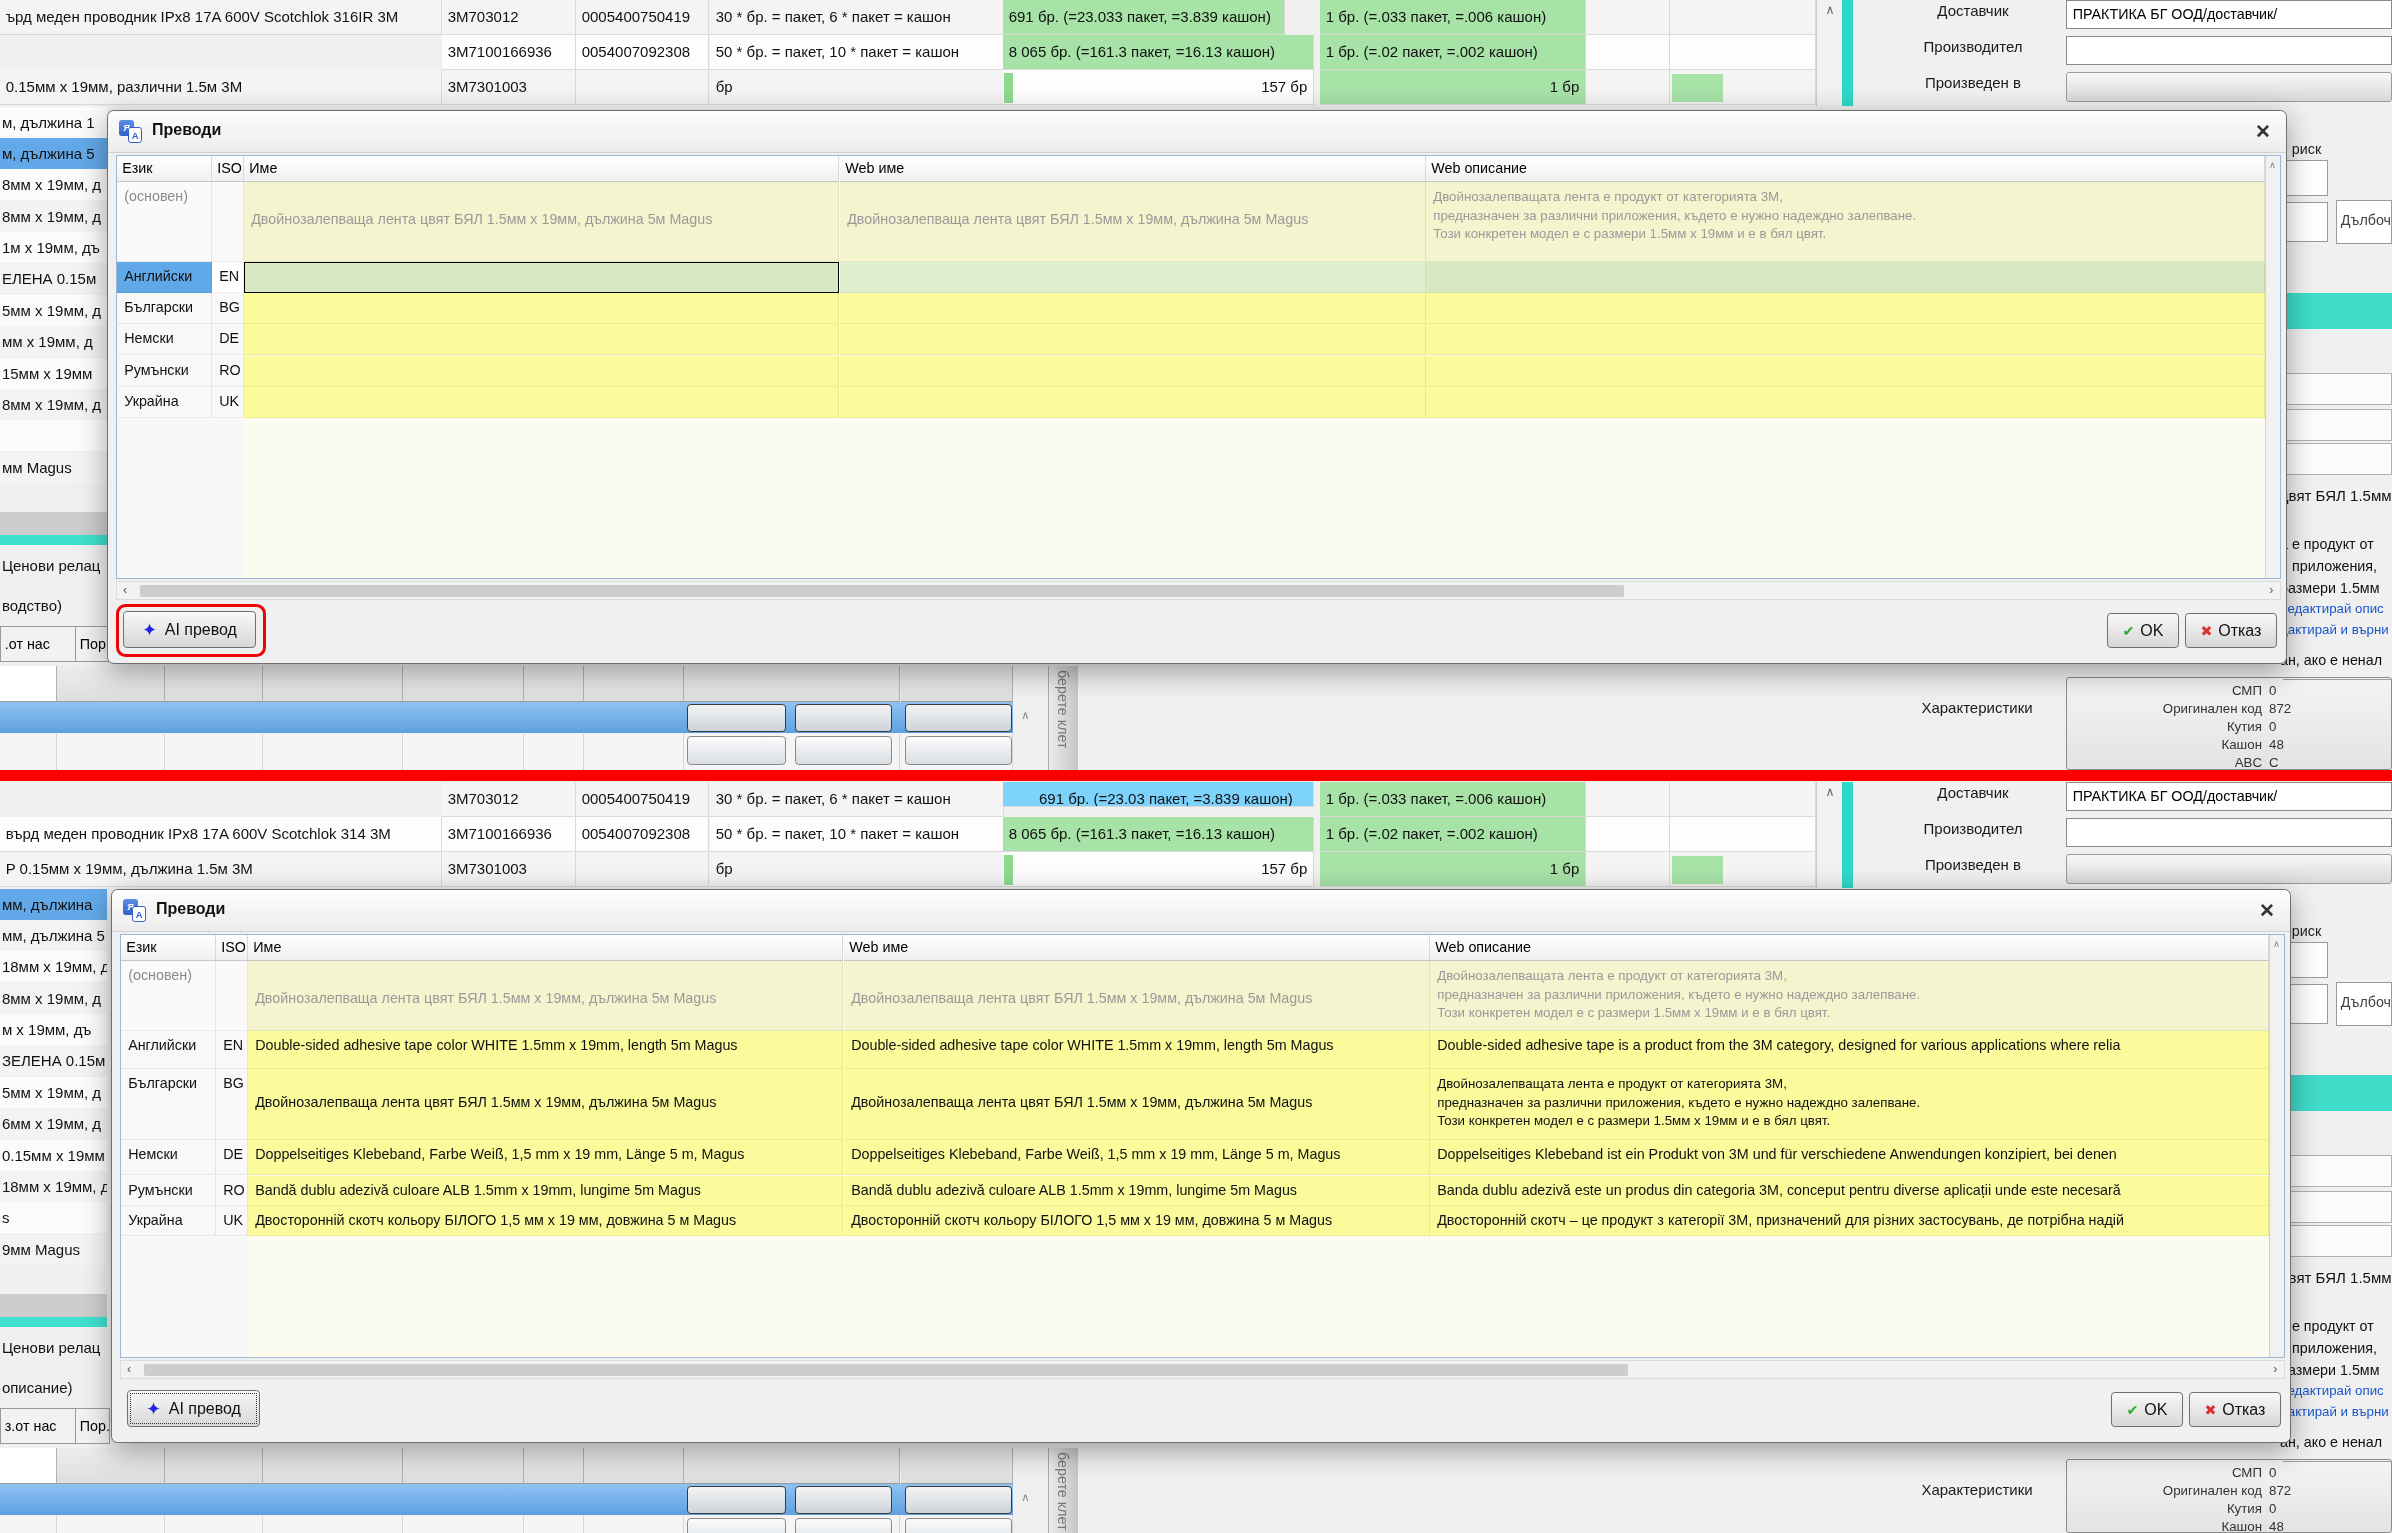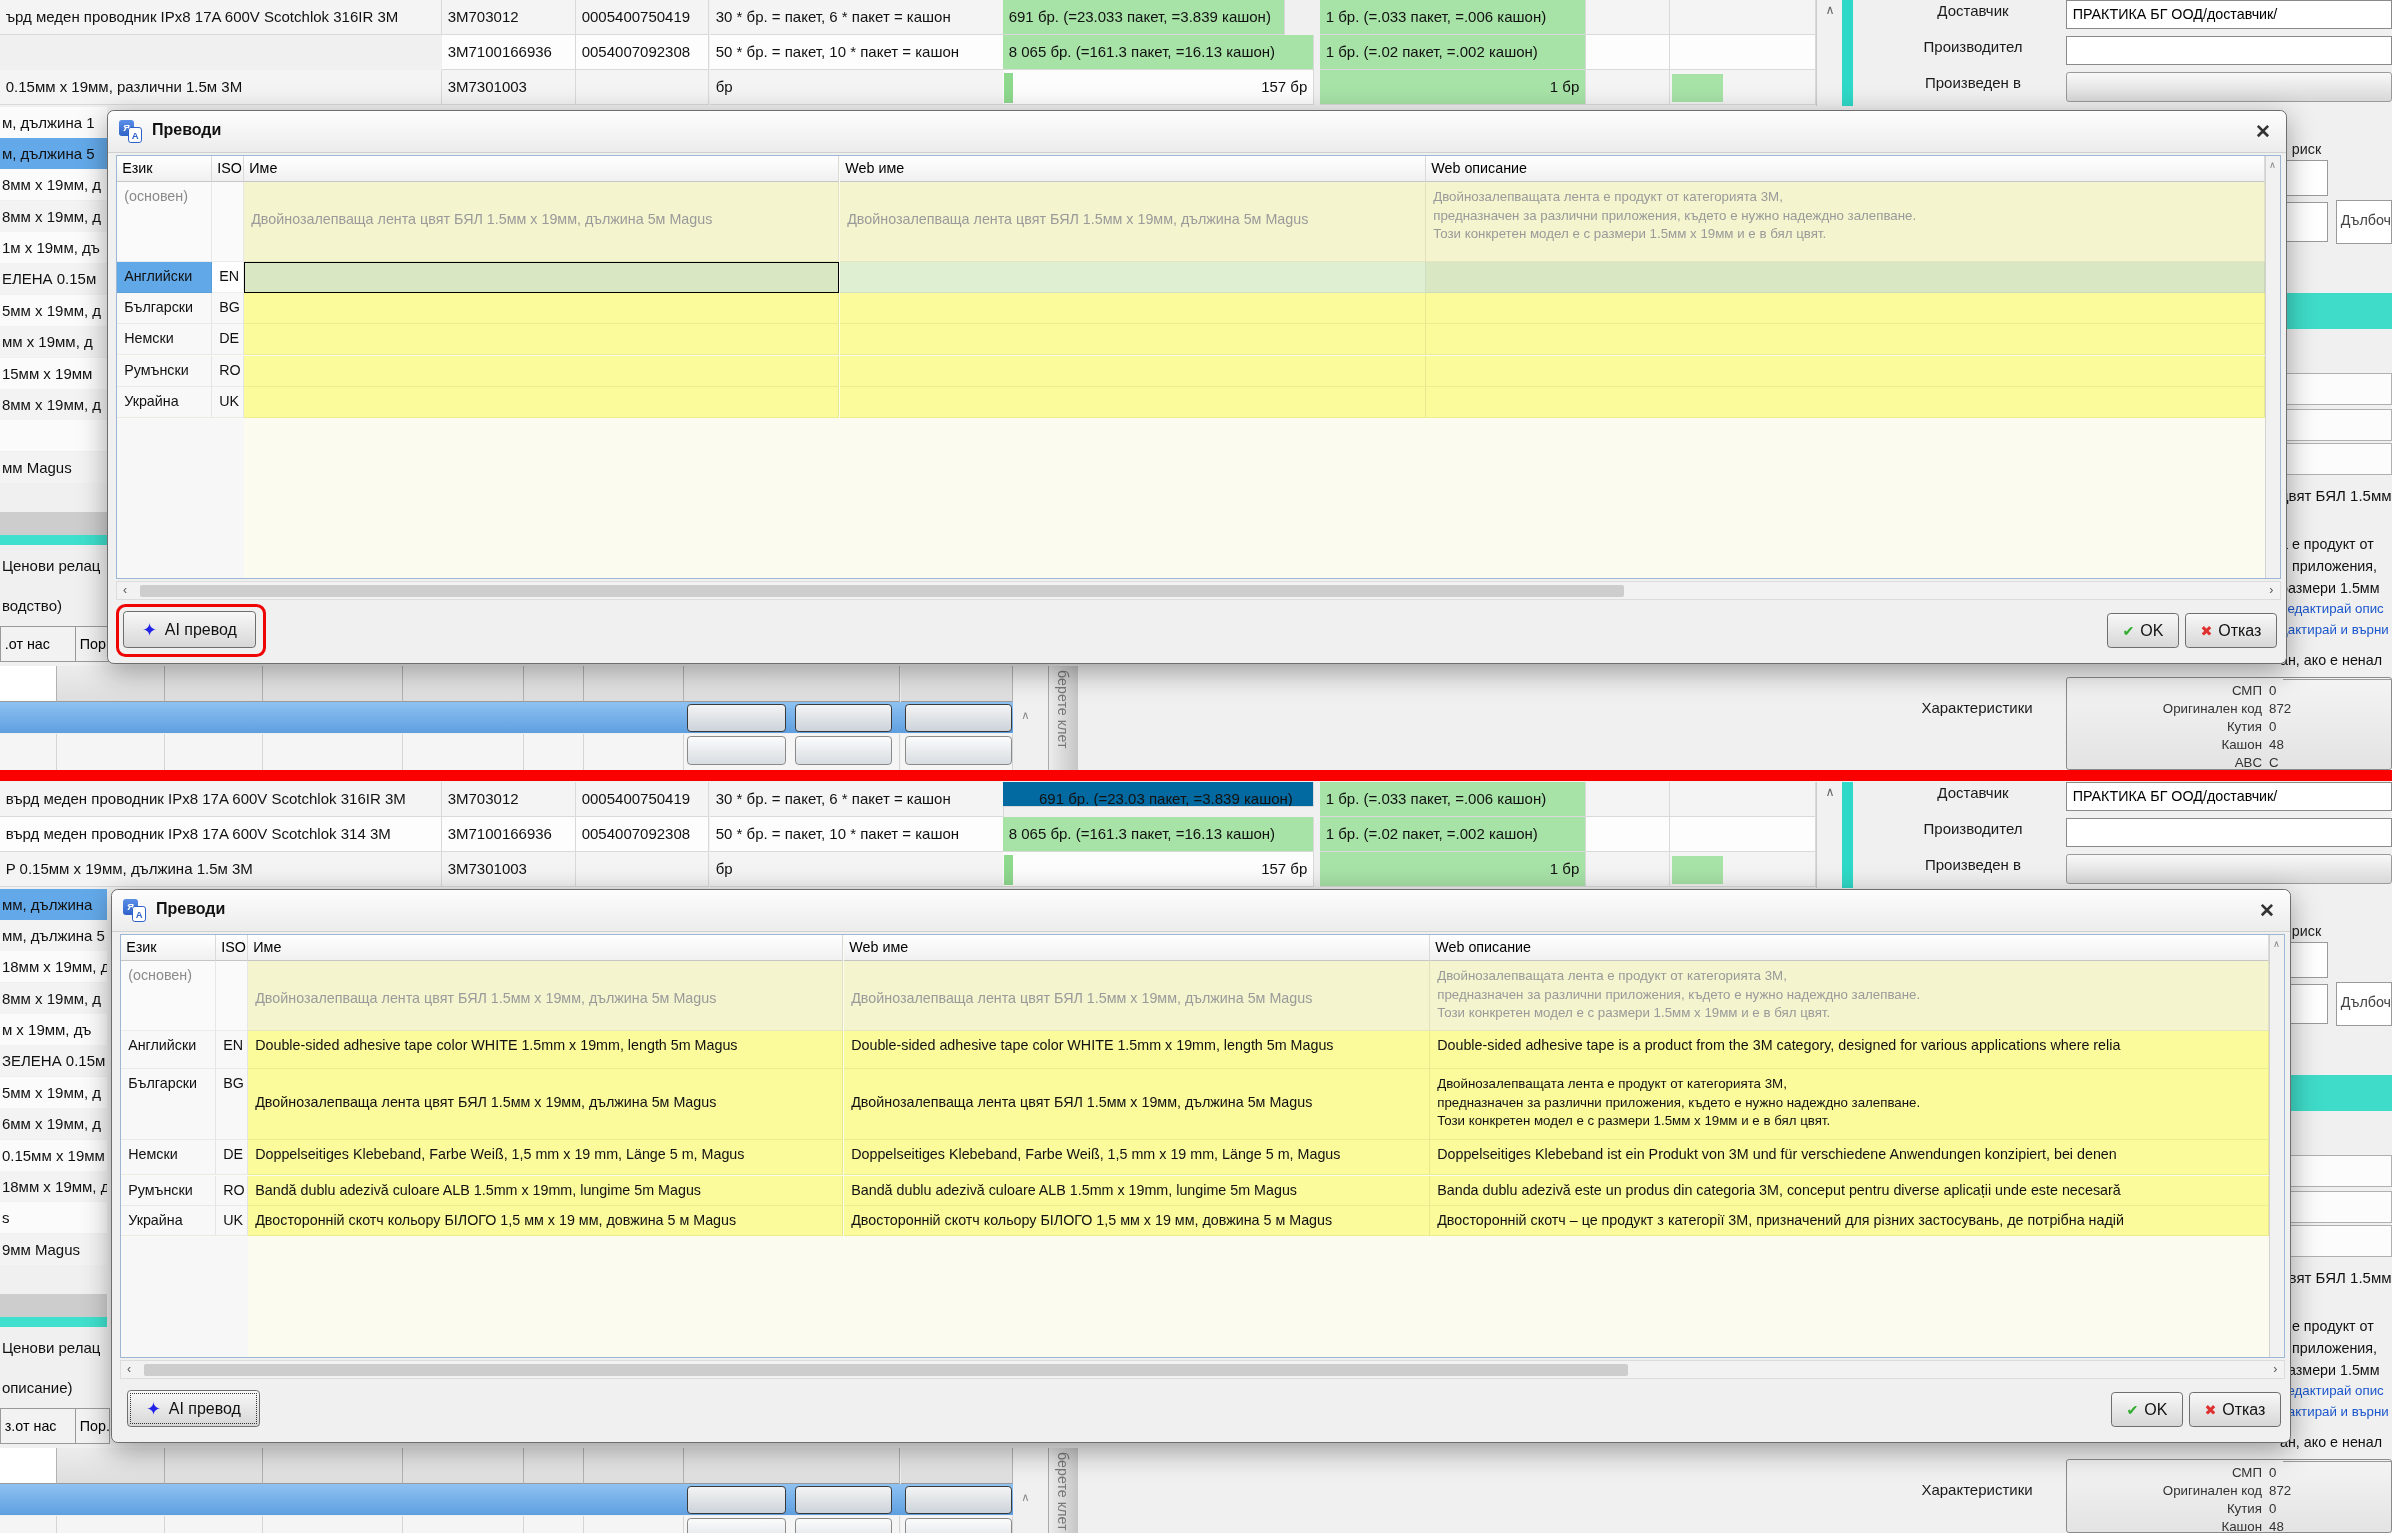--- a/index.html
+++ b/index.html
@@ -203,25 +203,24 @@
           <div class="in" style="font: 16px &quot;Liberation Sans&quot;, sans-serif; color: rgb(17, 17, 17);">OK</div>
         </div>
         <div class="abs" style="left: 2077px; top: 502px; width: 92px; height: 35px; background: linear-gradient(rgb(248, 248, 248), rgb(215, 215, 215)); border: 1px solid rgb(110, 110, 110); border-radius: 3.8px; display: flex; align-items: center; justify-content: center; gap: 5.7px;">
           <div class="in" style="font: bold 14.3px &quot;DejaVu Sans&quot;, sans-serif; color: rgb(224, 49, 49);">✖</div>
           <div class="in" style="font: 16px &quot;Liberation Sans&quot;, sans-serif; color: rgb(17, 17, 17);">Отказ</div>
         </div>
       </div>
     </div>
   <div id="red-divider"></div>
   <div class="half" id="half-bottom">
-      <div class="cell" style="left: 0px; top: 0px; width: 442px; height: 35px; background: rgb(244, 244, 244); border-right: 1px solid rgb(217, 217, 217); border-bottom: 1px solid rgb(217, 217, 217);">върд меден проводник IPx8 17A 600V Scotchlok 316IR 3M</div>
       <div class="cell" style="left: 442px; top: 0px; width: 134px; height: 35px; background: rgb(244, 244, 244); border-right: 1px solid rgb(217, 217, 217); border-bottom: 1px solid rgb(217, 217, 217);">3M703012</div>
       <div class="cell" style="left: 576px; top: 0px; width: 133px; height: 35px; background: rgb(244, 244, 244); border-right: 1px solid rgb(217, 217, 217); border-bottom: 1px solid rgb(217, 217, 217);">0005400750419</div>
       <div class="cell" style="left: 710px; top: 0px; width: 294px; height: 35px; background: rgb(244, 244, 244); border-right: 1px solid rgb(217, 217, 217); border-bottom: 1px solid rgb(217, 217, 217);">30 * бр. = пакет, 6 * пакет = кашон</div>
-      <div class="cell" style="left: 1003px; top: 0px; width: 311px; height: 25px; background: #0369a1; border-right: 1px solid rgb(217, 217, 217); border-bottom: 1px solid rgb(217, 217, 217); padding-left: 36px;">691 бр. (=23.03 пакет, =3.839 кашон)</div>
+      <div class="cell" style="left: 1003px; top: 0px; width: 311px; height: 25px; background: #7dd3fc; border-right: 1px solid rgb(217, 217, 217); border-bottom: 1px solid rgb(217, 217, 217); padding-left: 36px;">691 бр. (=23.03 пакет, =3.839 кашон)</div>
       <div class="cell" style="left: 1320px; top: 0px; width: 266px; height: 35px; background: rgb(167, 226, 167); border-right: 1px solid rgb(217, 217, 217); border-bottom: 1px solid rgb(217, 217, 217);">1 бр. (=.033 пакет, =.006 кашон)</div>
       <div class="cell" style="left: 1586px; top: 0px; width: 84px; height: 35px; background: rgb(244, 244, 244); border-right: 1px solid rgb(217, 217, 217); border-bottom: 1px solid rgb(217, 217, 217);"></div>
       <div class="cell" style="left: 1670px; top: 0px; width: 146px; height: 35px; background: rgb(244, 244, 244); border-right: 1px solid rgb(217, 217, 217); border-bottom: 1px solid rgb(217, 217, 217);"></div>
       <div class="cell" style="left: 0px; top: 35px; width: 442px; height: 35px; background: rgb(253, 253, 253); border-right: 1px solid rgb(217, 217, 217); border-bottom: 1px solid rgb(217, 217, 217);">върд меден проводник IPx8 17A 600V Scotchlok 314 3М</div>
       <div class="cell" style="left: 442px; top: 35px; width: 134px; height: 35px; background: rgb(253, 253, 253); border-right: 1px solid rgb(217, 217, 217); border-bottom: 1px solid rgb(217, 217, 217);">3M7100166936</div>
       <div class="cell" style="left: 576px; top: 35px; width: 133px; height: 35px; background: rgb(253, 253, 253); border-right: 1px solid rgb(217, 217, 217); border-bottom: 1px solid rgb(217, 217, 217);">0054007092308</div>
       <div class="cell" style="left: 710px; top: 35px; width: 294px; height: 35px; background: rgb(253, 253, 253); border-right: 1px solid rgb(217, 217, 217); border-bottom: 1px solid rgb(217, 217, 217);">50 * бр. = пакет, 10 * пакет = кашон</div>
       <div class="cell" style="left: 1003px; top: 35px; width: 311px; height: 35px; background: rgb(167, 226, 167); border-right: 1px solid rgb(217, 217, 217); border-bottom: 1px solid rgb(217, 217, 217);">8 065 бр. (=161.3 пакет, =16.13 кашон)</div>
       <div class="cell" style="left: 1320px; top: 35px; width: 266px; height: 35px; background: rgb(167, 226, 167); border-right: 1px solid rgb(217, 217, 217); border-bottom: 1px solid rgb(217, 217, 217);">1 бр. (=.02 пакет, =.002 кашон)</div>
       <div class="cell" style="left: 1586px; top: 35px; width: 84px; height: 35px; background: rgb(253, 253, 253); border-right: 1px solid rgb(217, 217, 217); border-bottom: 1px solid rgb(217, 217, 217);"></div>

